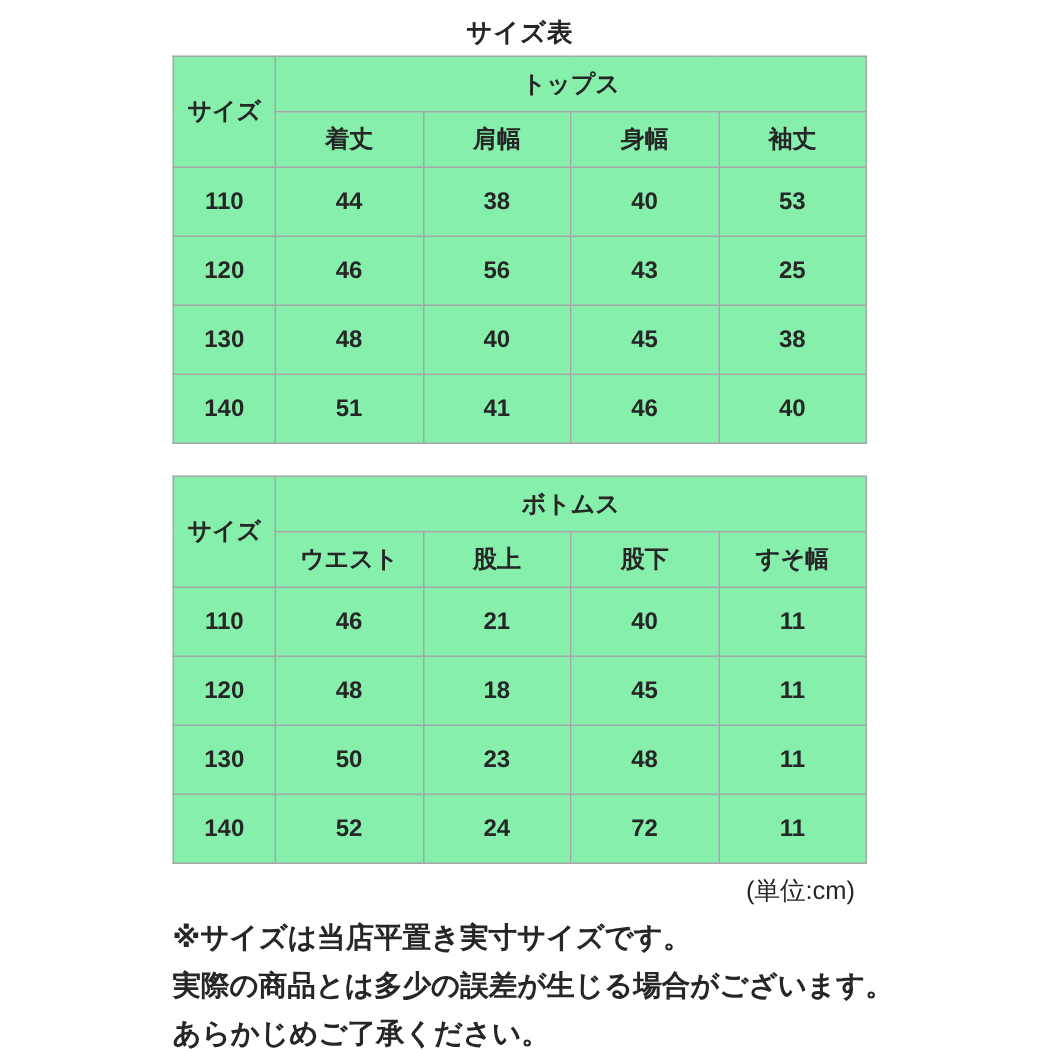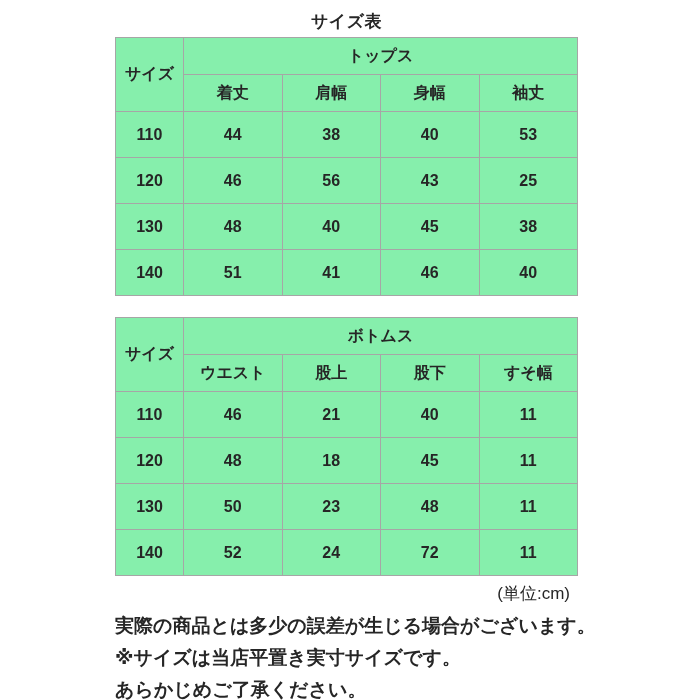--- a/index.html
+++ b/index.html
@@ -171,18 +171,18 @@
         <td>24</td>
         <td>72</td>
         <td>11</td>
       </tr>
     </tbody>
   </table>
 
   <div class="unit-note">(単位:cm)</div>
 
   <div class="notes">
+    <div class="note-line">※サイズは当店平置き実寸サイズです。</div>
     <div class="note-line">実際の商品とは多少の誤差が生じる場合がございます。</div>
-    <div class="note-line">※サイズは当店平置き実寸サイズです。</div>
     <div class="note-line">あらかじめご了承ください。</div>
   </div>
 
 </div>
 
 </body></html>

